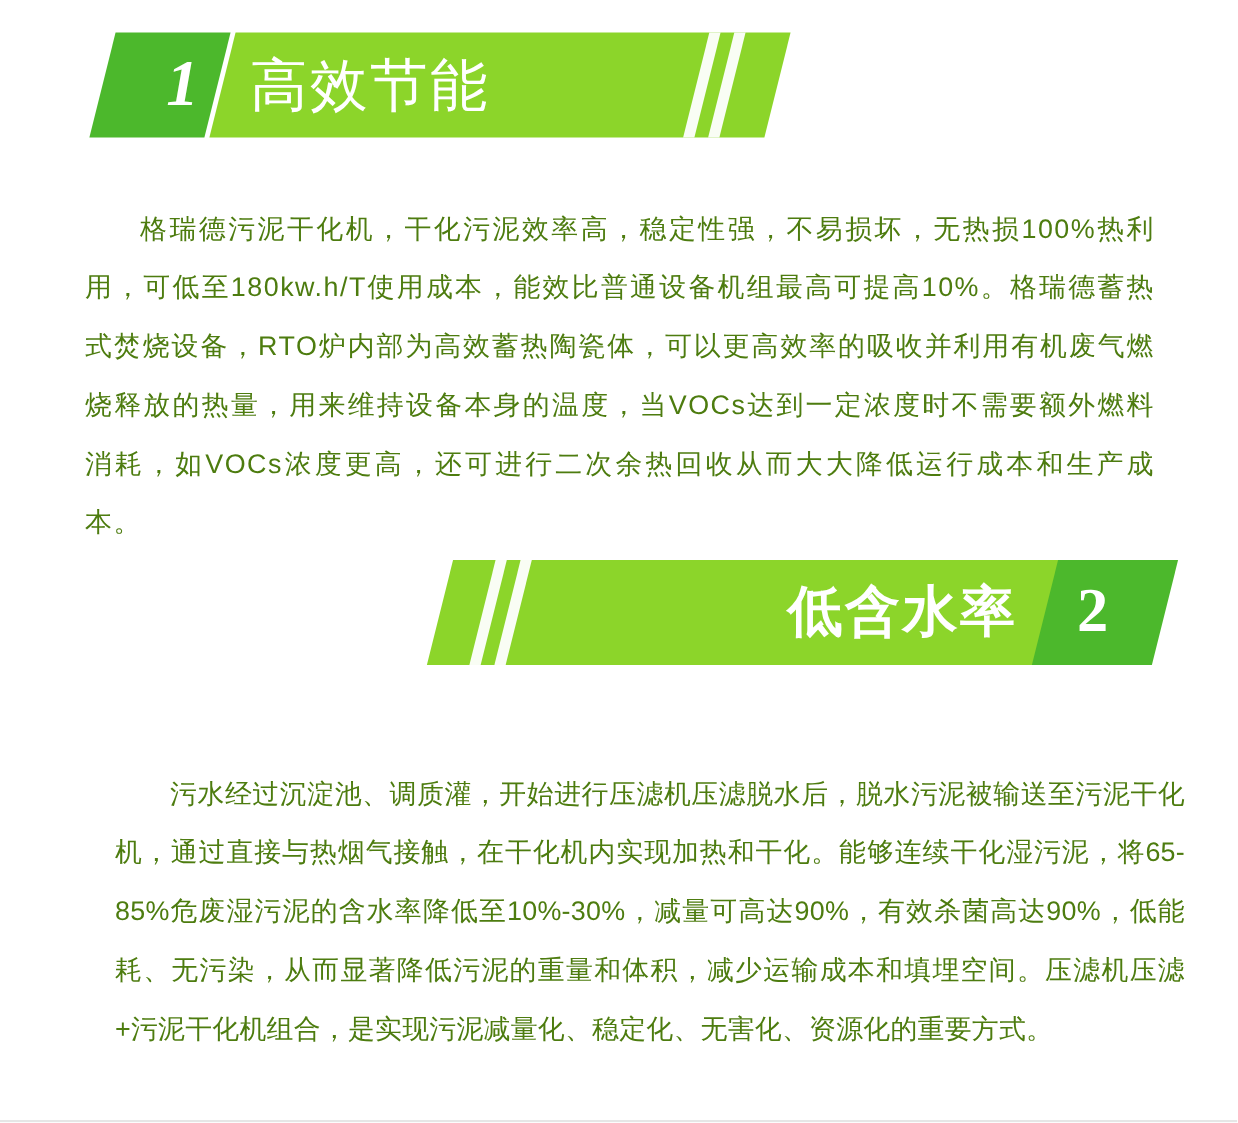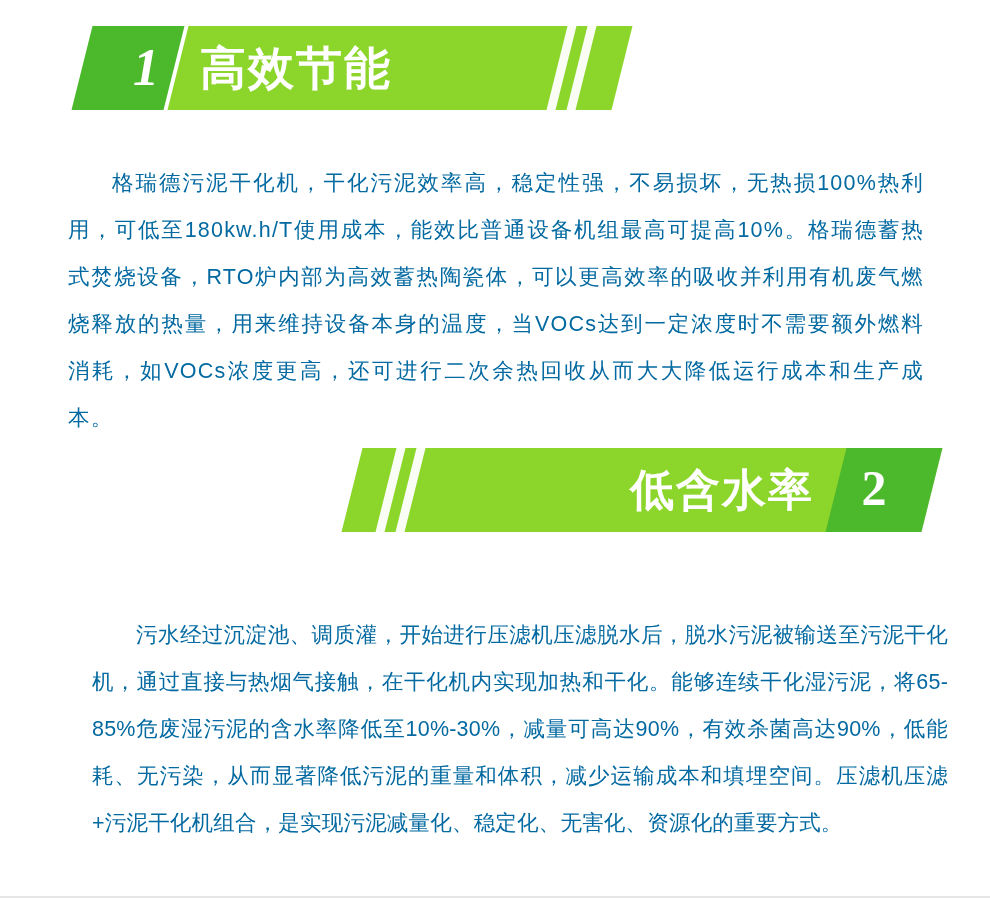--- a/index.html
+++ b/index.html
@@ -71,21 +71,21 @@
   .b1-bar .s1 { right: 36px; }
   .b1-bar .s2 { right: 56px; }
   .b1-title {
     position: absolute;
     left: 118px;
     top: 0;
     height: 84px;
     line-height: 84px;
     color: #ffffff;
     font-size: 46px;
-    font-weight: bold;
+    font-weight: normal;
     letter-spacing: 2px;
   }
 
   
   .banner2 {
     position: absolute;
     right: 58px;
     top: 0;
     width: 580px;
     height: 84px;
@@ -139,21 +139,21 @@
     height: 97px;
     line-height: 84px;
     color: #ffffff;
     font-size: 44px;
     font-weight: bold;
     letter-spacing: 2px;
   }
 
   
   .para {
-    color: #0369a1;
+    color: #4d7c0f;
     font-size: 21.5px;
     line-height: 47px;
     text-align: justify;
     text-justify: inter-character;
   }
   .para1 {
     position: absolute;
     left: 68px;
     top: 138px;
     width: 856px;

